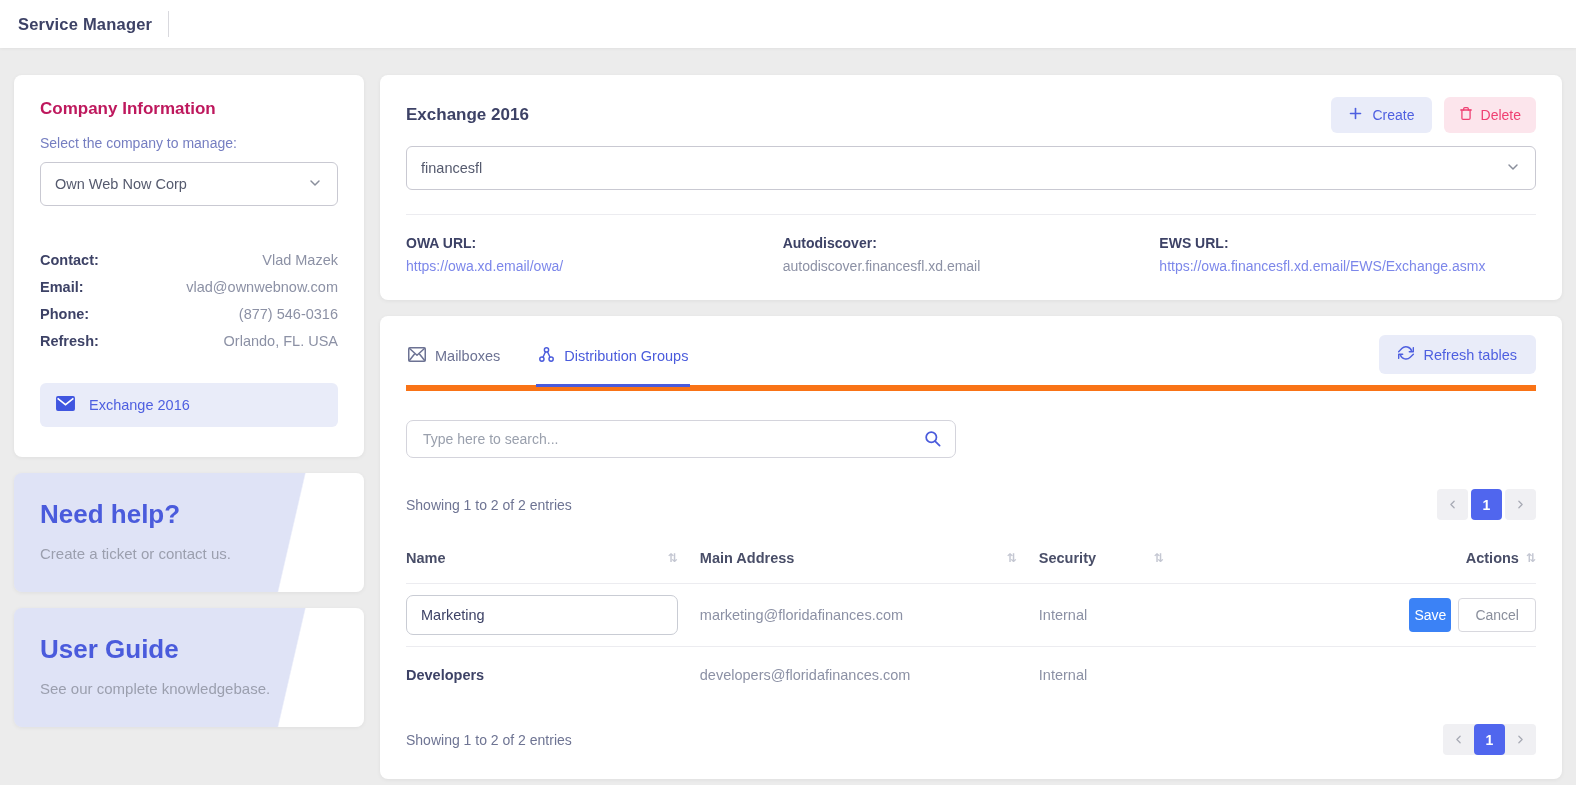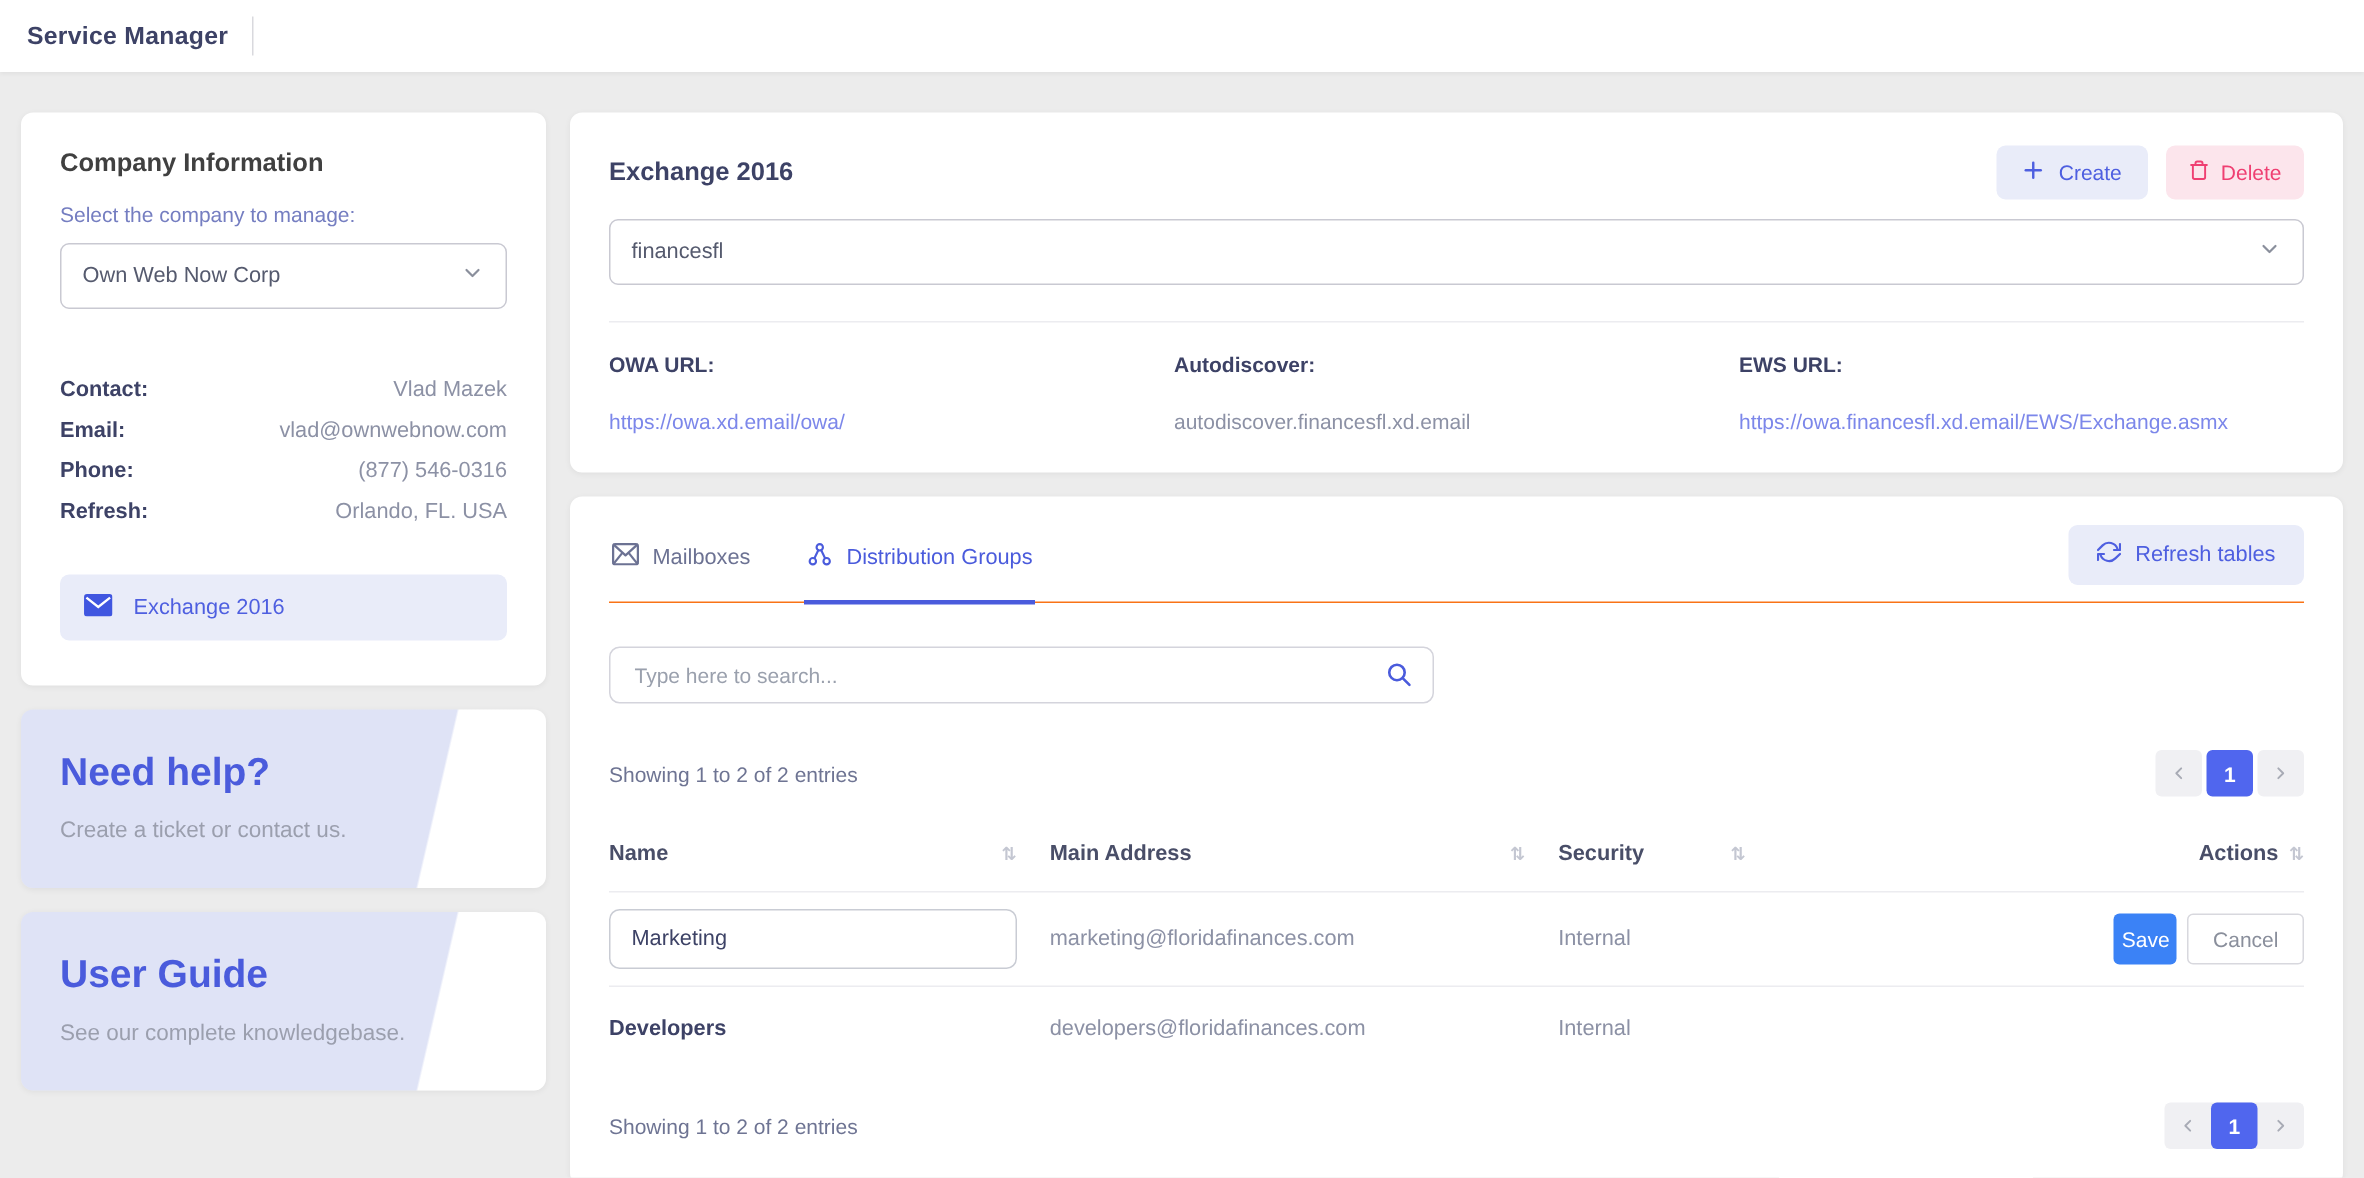--- a/index.html
+++ b/index.html
@@ -19,21 +19,21 @@
   .topbar-divider { width: 1px; height: 26px; background: #d9d9de; margin-left: 16px; }
 
   
   .content { display: flex; gap: 16px; padding: 27px 14px 24px; align-items: flex-start; }
   .left-col { width: 350px; flex: none; display: flex; flex-direction: column; gap: 16px; }
   .right-col { flex: 1; display: flex; flex-direction: column; gap: 16px; }
   .card { background: #fff; border-radius: 8px; box-shadow: 0 1px 4px rgba(0,0,0,.06); }
 
   
   .company-card { padding: 24px 26px 30px; }
-  .company-card h2 { font-size: 17px; font-weight: 700; color: #404040; }
+  .company-card h2 { font-size: 17px; font-weight: 700; color: #be185d; }
   .field-label { margin-top: 16px; font-size: 14px; color: #757ec1; }
   .select {
     margin-top: 11px; height: 44px; border: 1px solid #c9c9d2; border-radius: 6px;
     display: flex; align-items: center; justify-content: space-between;
     padding: 0 14px; font-size: 14.5px; color: #555a6e; cursor: pointer; background: #fff;
   }
   .select .chev { color: #8a8f9c; flex: none; }
   .contact-rows { margin-top: 46px; }
   .contact-row { display: flex; justify-content: space-between; align-items: center; margin-top: 11px; font-size: 14.5px; }
   .contact-row:first-child { margin-top: 0; }
@@ -60,26 +60,26 @@
   .btn-delete {
     background: #fce5ec; color: #ef3f72; border: none; border-radius: 6px;
     padding: 9px 15px; font-size: 14px; font-family: inherit; cursor: pointer;
     display: inline-flex; align-items: center; gap: 8px;
   }
   .org-subtitle { margin-top: 17px; font-size: 14.5px; color: #757ec1; }
   .org-select { margin-top: 13px; }
   .url-row { margin-top: 24px; padding-top: 20px; border-top: 1px solid #ececf0; display: flex; }
   .url-col { flex: 1; font-size: 14px; }
   .url-col .lbl { font-weight: 700; color: #3d4266; }
-  .url-col .val { display: inline-block; margin-top: 22px; color: #8c91a5; text-decoration: none; }
+  .url-col .val { display: inline-block; margin-top: 7px; color: #8c91a5; text-decoration: none; }
   .url-col a.val { color: #7c87ea; }
 
   
   .table-card { padding: 18px 26px 24px; }
-  .tabbar { display: flex; justify-content: space-between; align-items: center; border-bottom: 1px solid #f97316; }
+  .tabbar { display: flex; justify-content: space-between; align-items: center; border-bottom: 6px solid #f97316; }
   .tabs { display: flex; gap: 34px; }
   .tab {
     display: flex; align-items: center; gap: 9px; font-size: 14.5px; color: #6c7293;
     padding: 12px 2px 18px; cursor: pointer; border-bottom: 3px solid transparent; margin-bottom: -2px;
   }
   .tab.active { color: #4a5bdc; border-bottom-color: #4a5bdc; }
   .refresh-btn { padding: 10px 19px; margin-bottom: 10px; }
 
   .search-wrap { margin-top: 29px; position: relative; width: 550px; }
   .search-wrap input {

